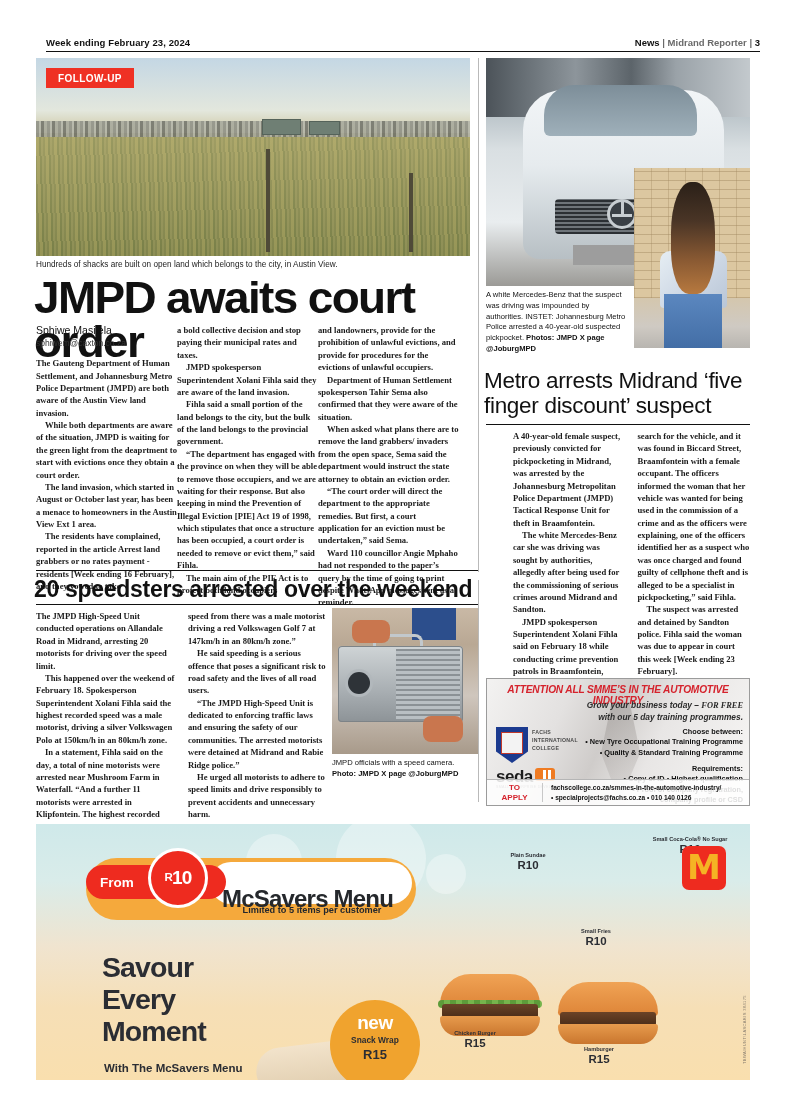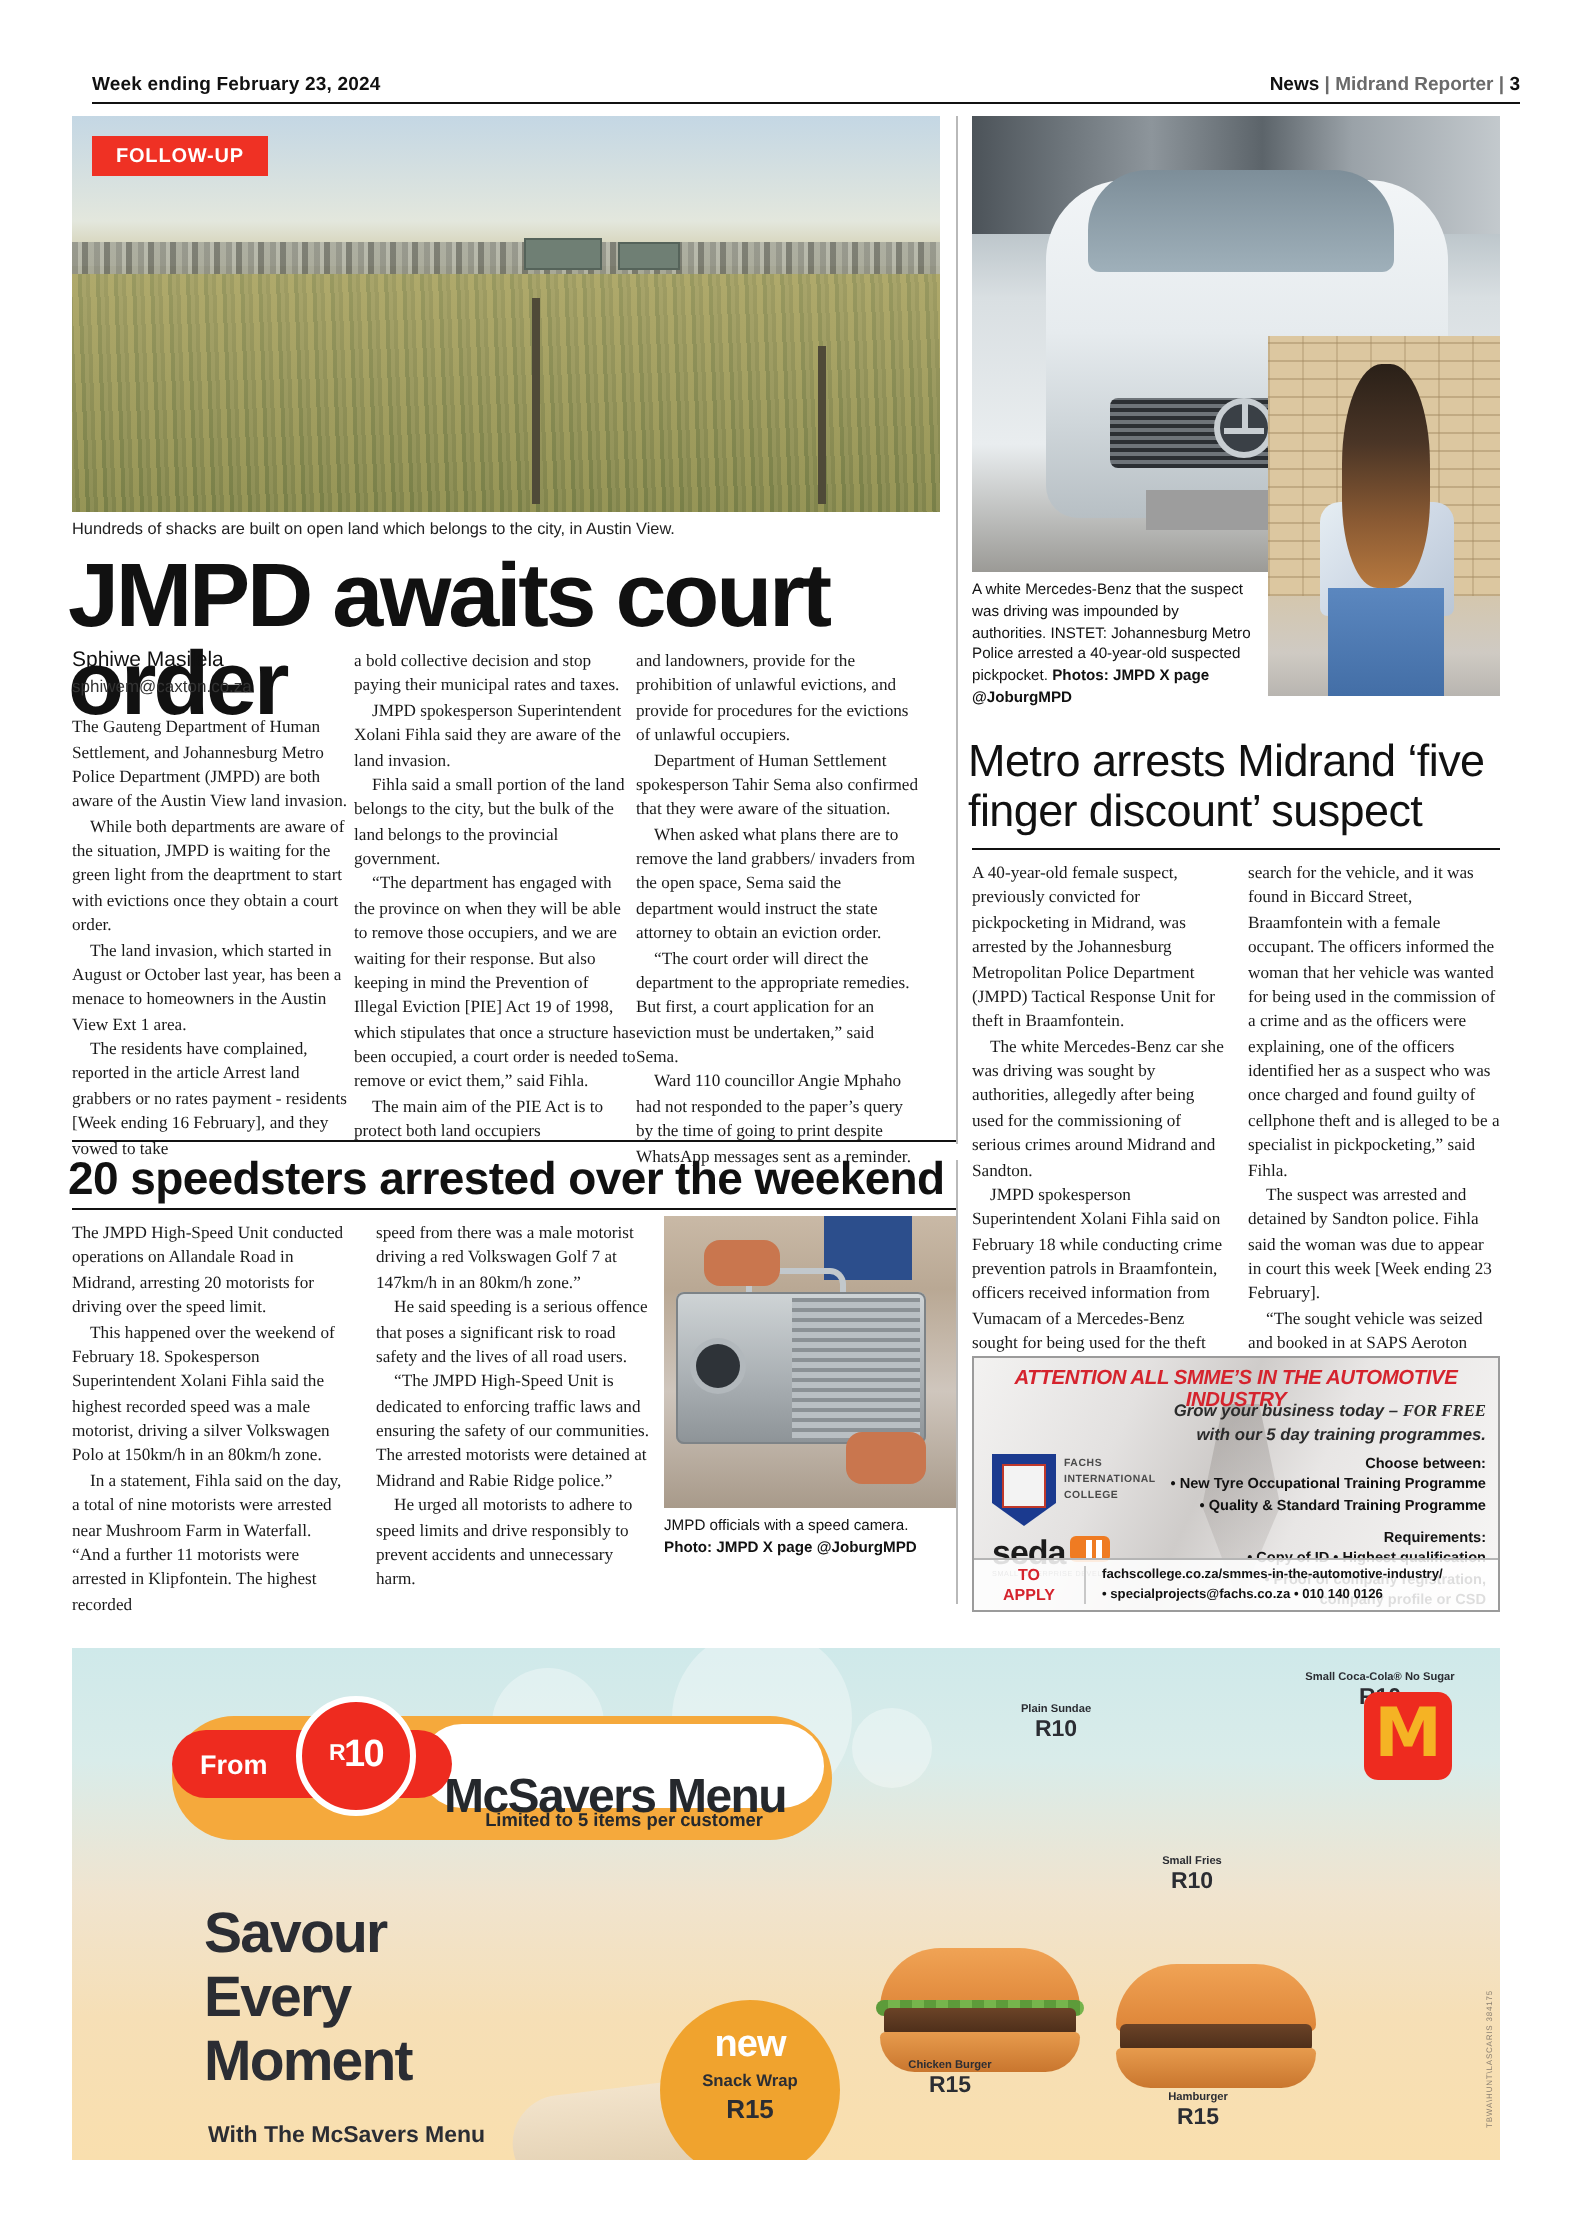--- a/index.html
+++ b/index.html
@@ -85,21 +85,21 @@
   .art1 { position:absolute; left:36px; top:324px; width:448px; height:248px; }
   .art1-cols { display:flex; gap:0; height:100%; }
   .art1-col { width:141px; }
   .byline-name { font-size:10.5px; color:#111; line-height:1.25; }
   .byline-mail { font-size:8.5px; color:#333; margin-top:1px; margin-bottom:9px; }
   .body-serif {
     font-family:"Liberation Serif", serif;
     font-size:8.6px; line-height:1.44; color:#1a1a1a;
     text-align:left;
   }
-  .body-serif p { margin:0; }
+  .body-serif p { margin:0;font-weight:bold; }
   .body-serif p.ind { text-indent:9px; }
 
   
   .vrule-main {
     position:absolute; left:478px; top:58px; width:1px; height:514px;
     background:#b9b9b9;
   }
   .hrule-underhead {
     position:absolute; left:36px; top:570px; width:442px; height:1px; background:#111;
   }
@@ -179,21 +179,21 @@
 
   .headline-metro {
     position:absolute; left:484px; top:368px; width:272px;
     font-size:22.5px; line-height:1.12; color:#111; font-weight:normal;
     letter-spacing:-.3px;
   }
   .hrule-metro {
     position:absolute; left:486px; top:424px; width:264px; height:1px; background:#111;
   }
   .art2 { position:absolute; left:486px; top:430px; width:264px; height:230px; }
-  .art2-cols { display:flex; gap:12px; }
+  .art2-cols { display:flex; gap:12px;margin-left:27px; }
   .art2-col { width:126px; }
 
   
   .headline-speed {
     position:absolute; left:34px; top:576px; width:450px;
     font-size:23px; color:#111; letter-spacing:-.3px;
   }
   .hrule-speed {
     position:absolute; left:36px; top:604px; width:442px; height:1px; background:#111;
   }

